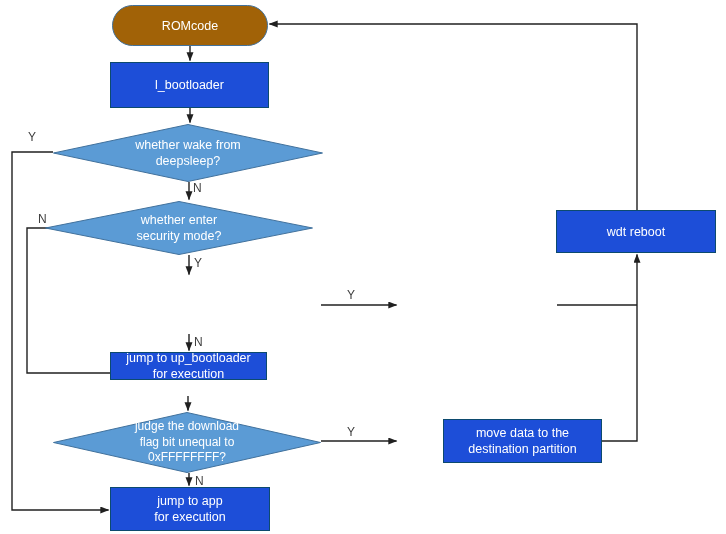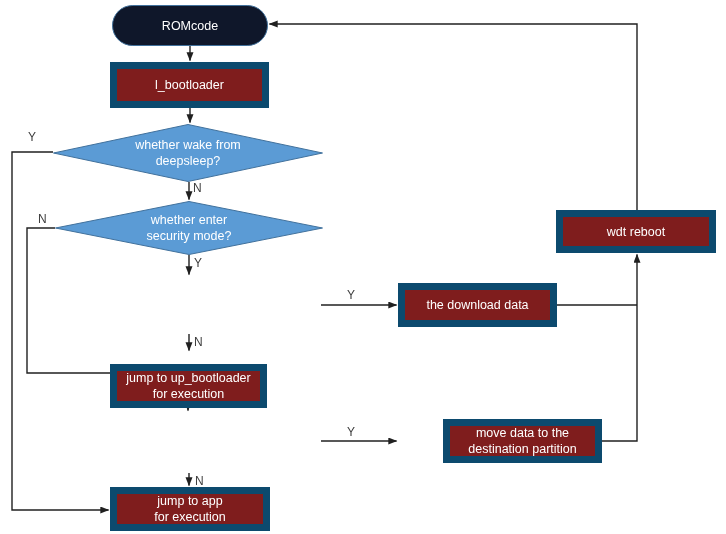--- a/index.html
+++ b/index.html
@@ -12,26 +12,26 @@
   }
   #wires{position:absolute;left:0;top:0;z-index:1;}
   .node{
     position:absolute;z-index:2;
     display:flex;align-items:center;justify-content:center;
     text-align:center;
     color:#ffffff;font-size:12.5px;line-height:1.28;
     white-space:pre-line;
   }
   .rect{
-    background:#7f1d1d;
-    border:7px solid #0c4a6e;
+    background:#1d4ed8;
+    border:1px solid #0c4a6e;
     box-sizing:border-box;
   }
   .stadium{
-    background:#0f172a;
+    background:#a16207;
     border:1px solid #41719C;
     border-radius:21px;
     box-sizing:border-box;
   }
   .diamond{background:transparent;}
   .diamond svg{position:absolute;left:0;top:0;}
   .diamond .dtext{
     position:absolute;inset:0;z-index:2;
     display:flex;align-items:center;justify-content:center;
     text-align:center;white-space:pre-line;
@@ -80,43 +80,48 @@
   </div>
 
   <div class="node diamond" style="left:53px;top:124px;width:270px;height:58px;">
     <svg width="270" height="58">
       <polygon points="135,0.5 269.5,29 135,57.5 0.5,29"></polygon>
     </svg>
     <div class="dtext">whether wake from
 deepsleep?</div>
   </div>
 
-  <div class="node diamond" style="left:55px;top:201px;width:268px;height:54px;">
+  <div class="node diamond" style="left:45px;top:201px;width:268px;height:54px;">
     <svg width="268" height="54">
       <polygon points="134,0.5 267.5,27 134,53.5 0.5,27"></polygon>
     </svg>
     <div class="dtext">whether enter
 security mode?</div>
   </div>
 
 
-  <div class="node rect" style="left:110px;top:364px;width:157px;height:44px;">
+  <div class="node rect" style="left:110px;top:352px;width:157px;height:28px;">
     <span>jump to up_bootloader
 for execution</span>
   </div>
 
+  <div class="node diamond" style="left:53px;top:412px;width:268px;height:61px;font-size:12px;">
+    <svg width="268" height="61">
+      <polygon points="134,0.5 267.5,30.5 134,60.5 0.5,30.5"></polygon>
+    </svg>
+    <div class="dtext">judge the download
+flag bit unequal to
+0xFFFFFFFF?</div>
+  </div>
 
   <div class="node rect" style="left:110px;top:487px;width:160px;height:44px;">
     <span>jump to app
 for execution</span>
   </div>
 
-  <div class="node rect" style="left:398px;top:283px;width:159px;height:44px;">
-    <span>the download data</span>
-  </div>
 
   <div class="node rect" style="left:398px;top:419px;width:159px;height:44px;margin-left:45px;">
     <span>move data to the
 destination partition</span>
   </div>
 
   <div class="node rect" style="left:556px;top:210px;width:160px;height:43px;">
     <span>wdt reboot</span>
   </div>
 

